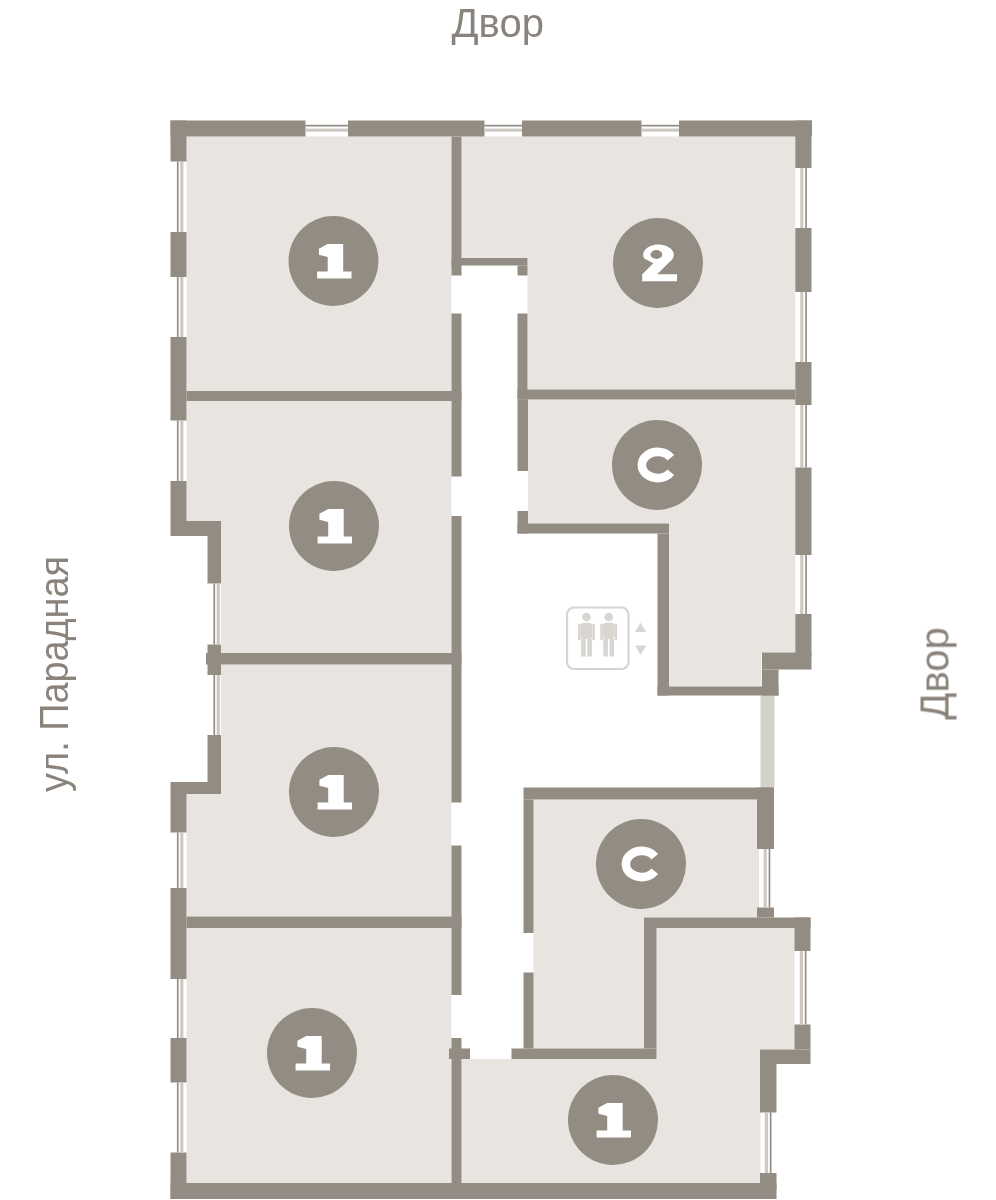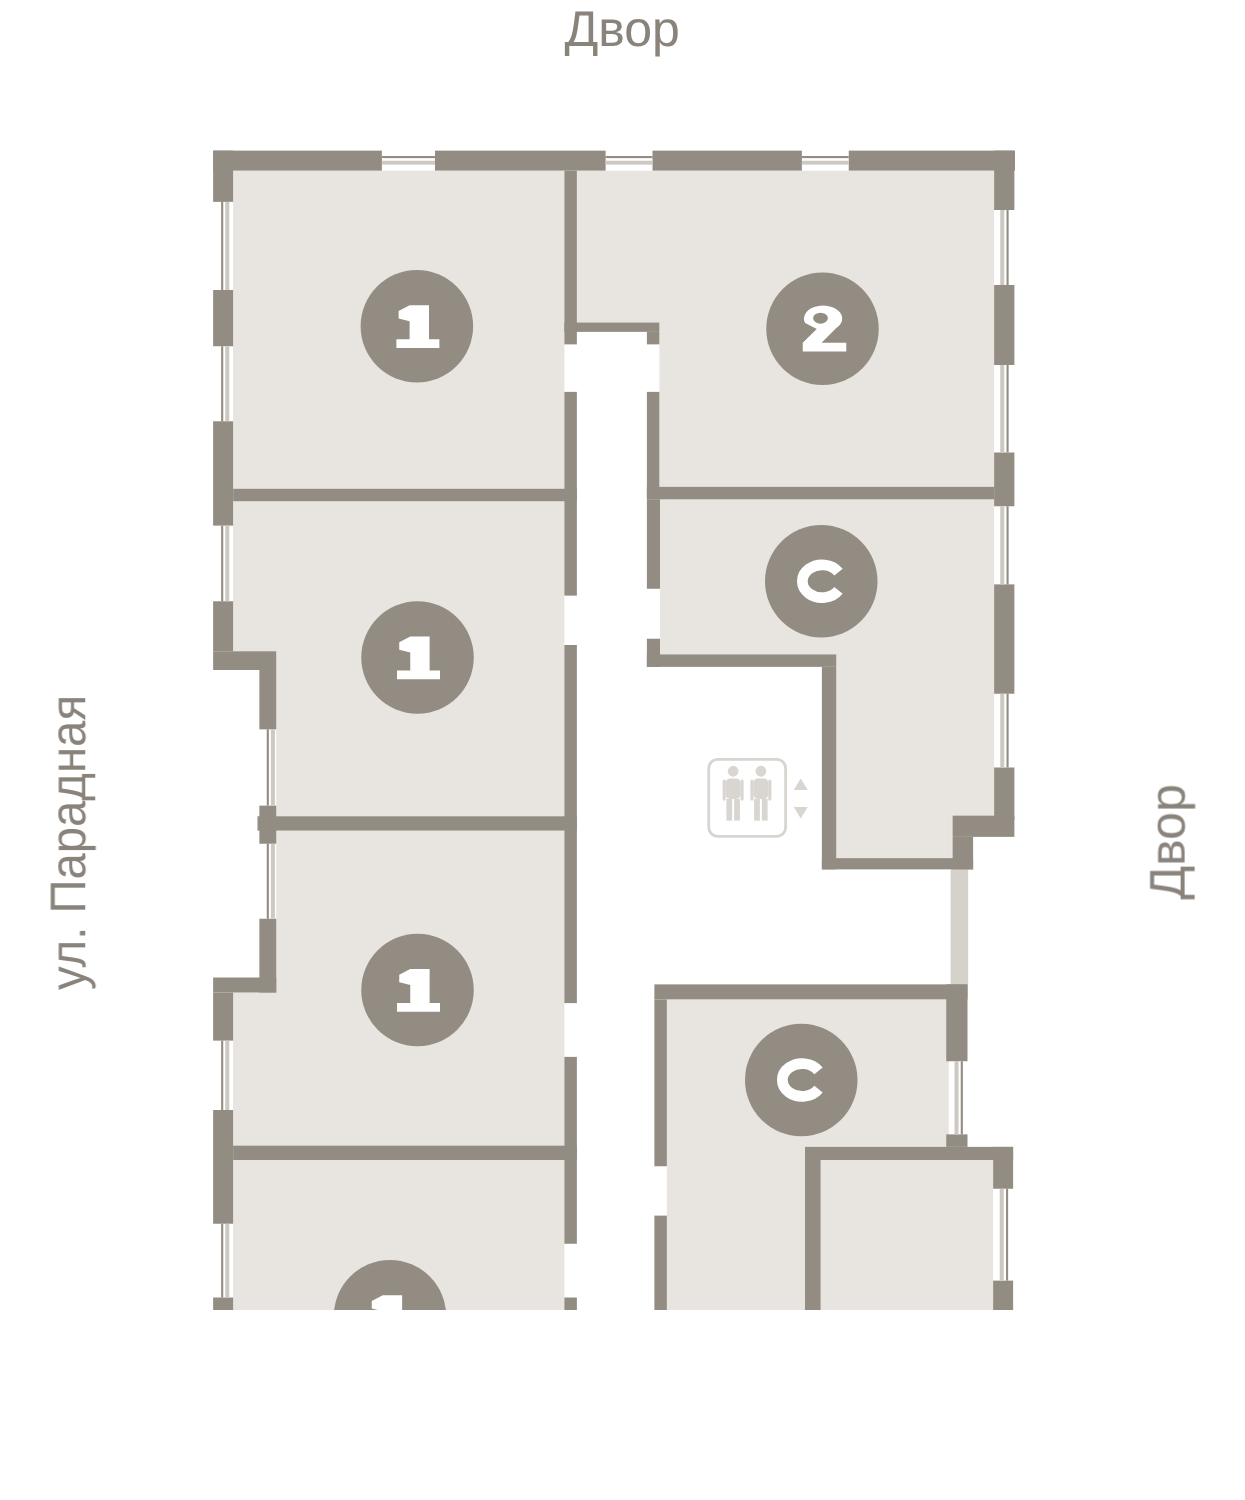--- a/index.html
+++ b/index.html
@@ -1,16 +1,16 @@
 <!DOCTYPE html>
 <html><head>
 <meta charset="utf-8">
 <style>
   html,body{margin:0;padding:0;background:#fff;}
-  .page{position:relative;width:996px;height:1048px;overflow:hidden;background:#0ea5e9;
+  .page{position:relative;width:996px;height:1200px;overflow:hidden;background:#0ea5e9;
         font-family:"Liberation Sans", sans-serif;}
 </style>
 </head>
 <body>
 <div class="page">
 <svg width="996" height="1200" viewBox="0 0 996 1200">
 <defs>
   <g id="glyph1" fill="#fff">
     <path d="M -14.6,-12.2 L -5.8,-16.9 L 9.7,-16.9 L 9.7,10.4 L 18,10.4 L 18,17.4 L -16.4,17.4 L -16.4,10.4 L -5.8,10.4 L -5.8,-4.0 L -14.6,-6.2 Z"></path>
   </g>

